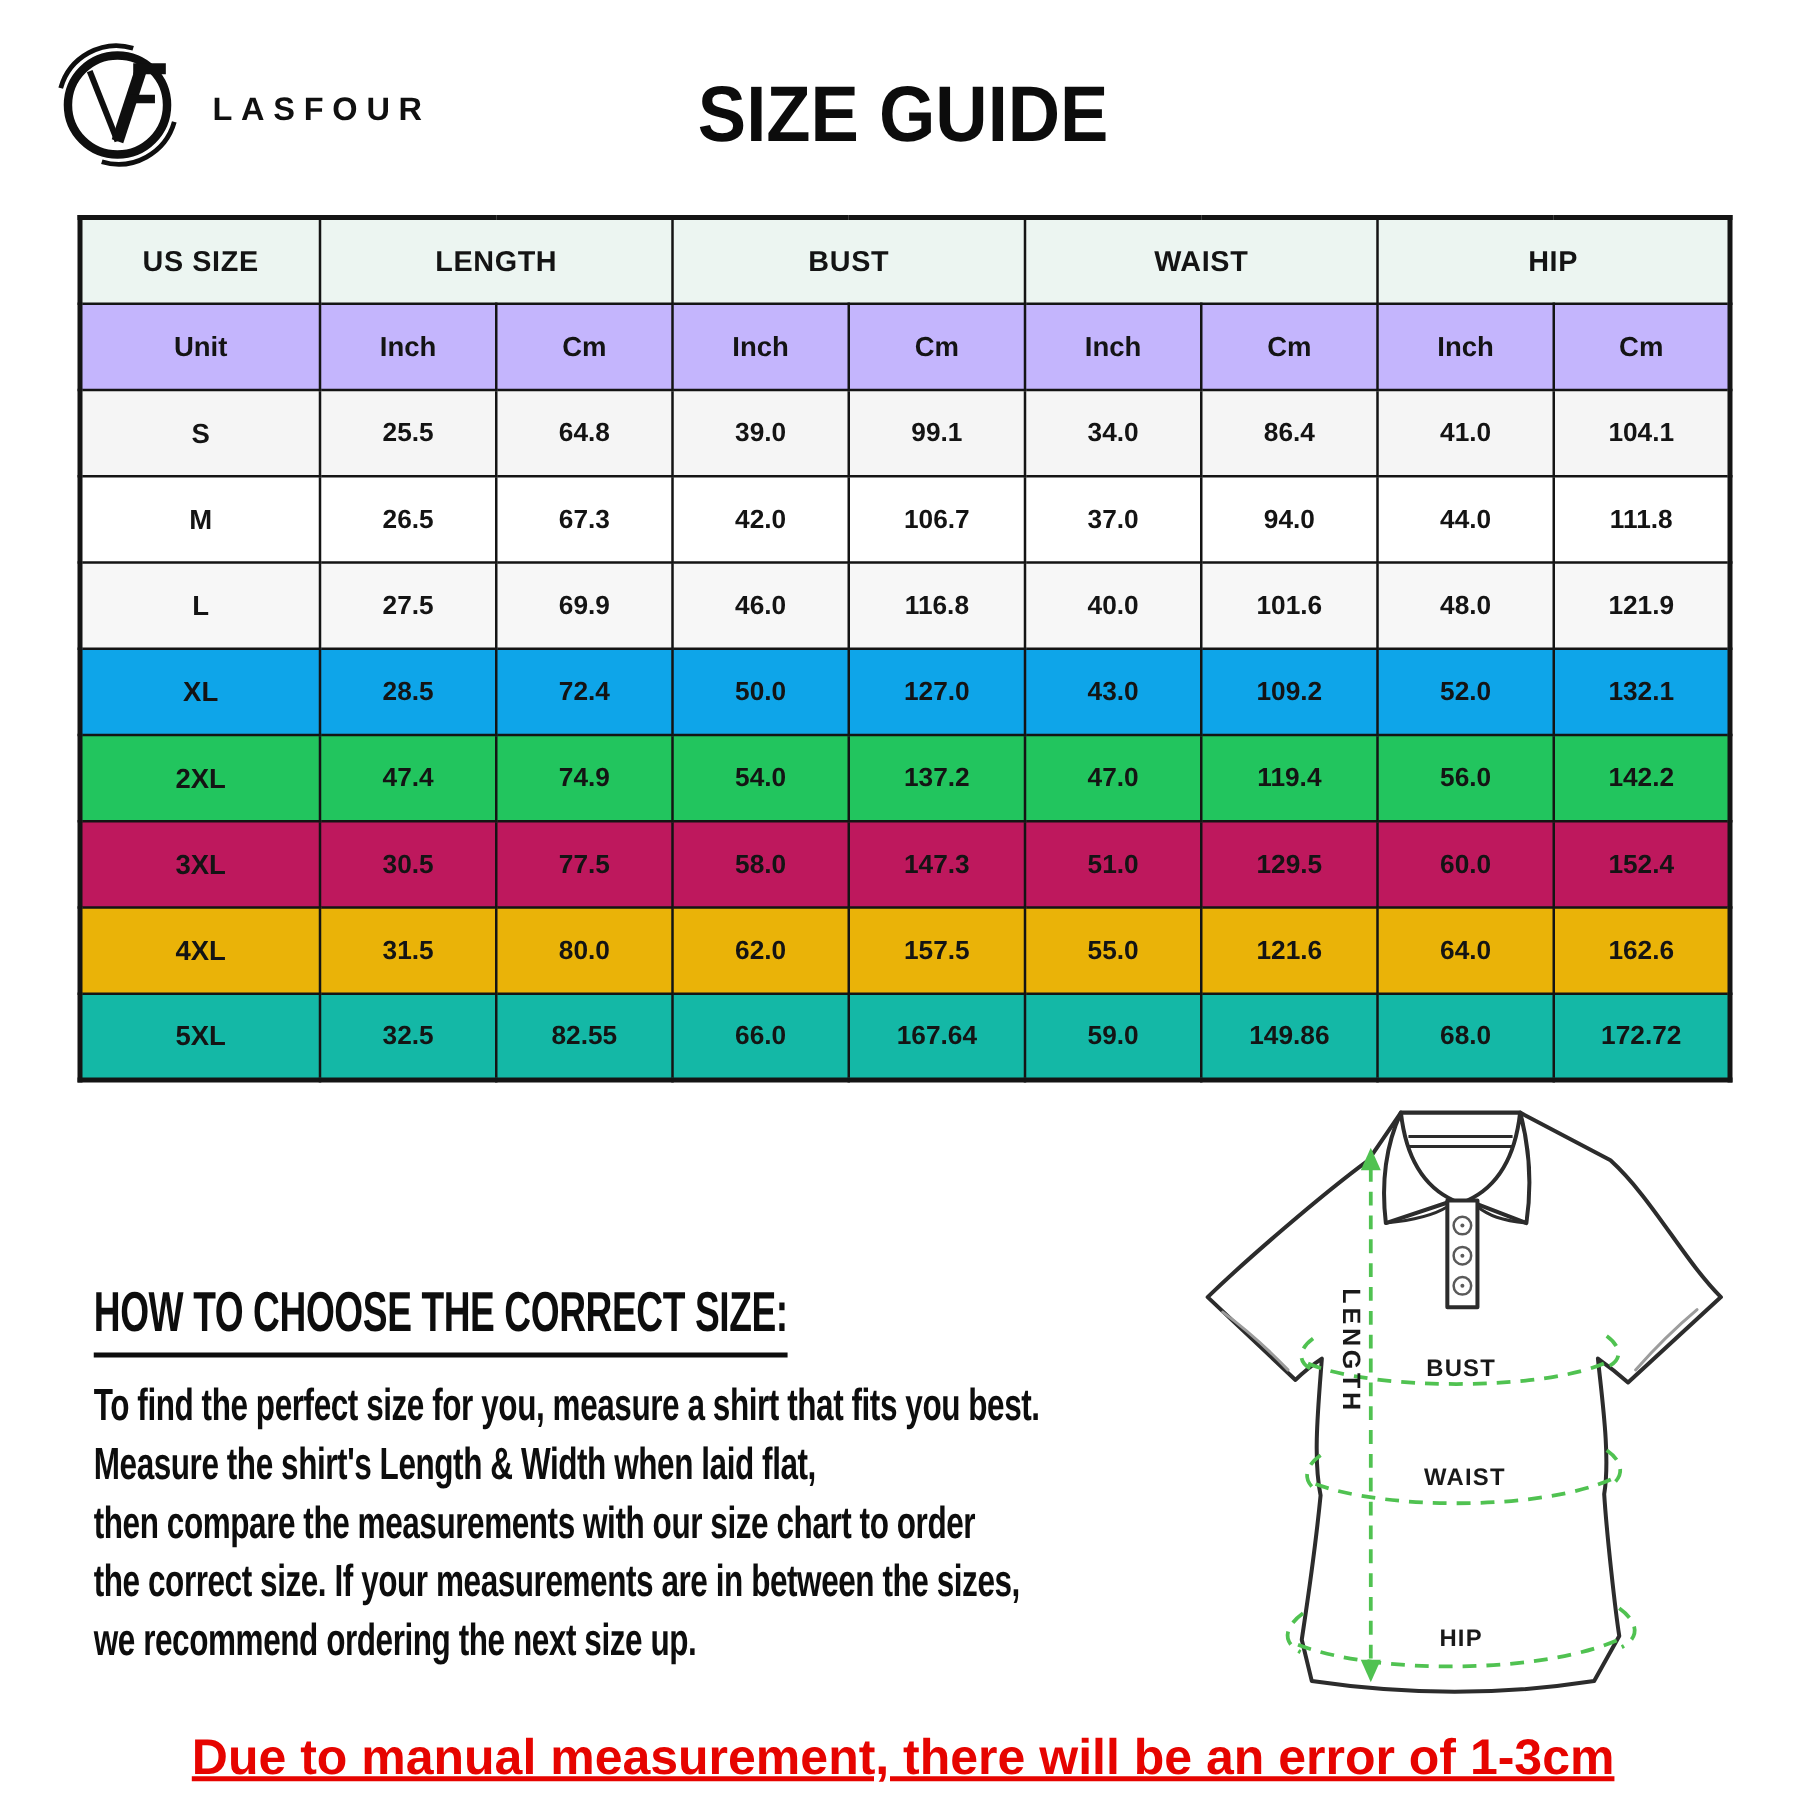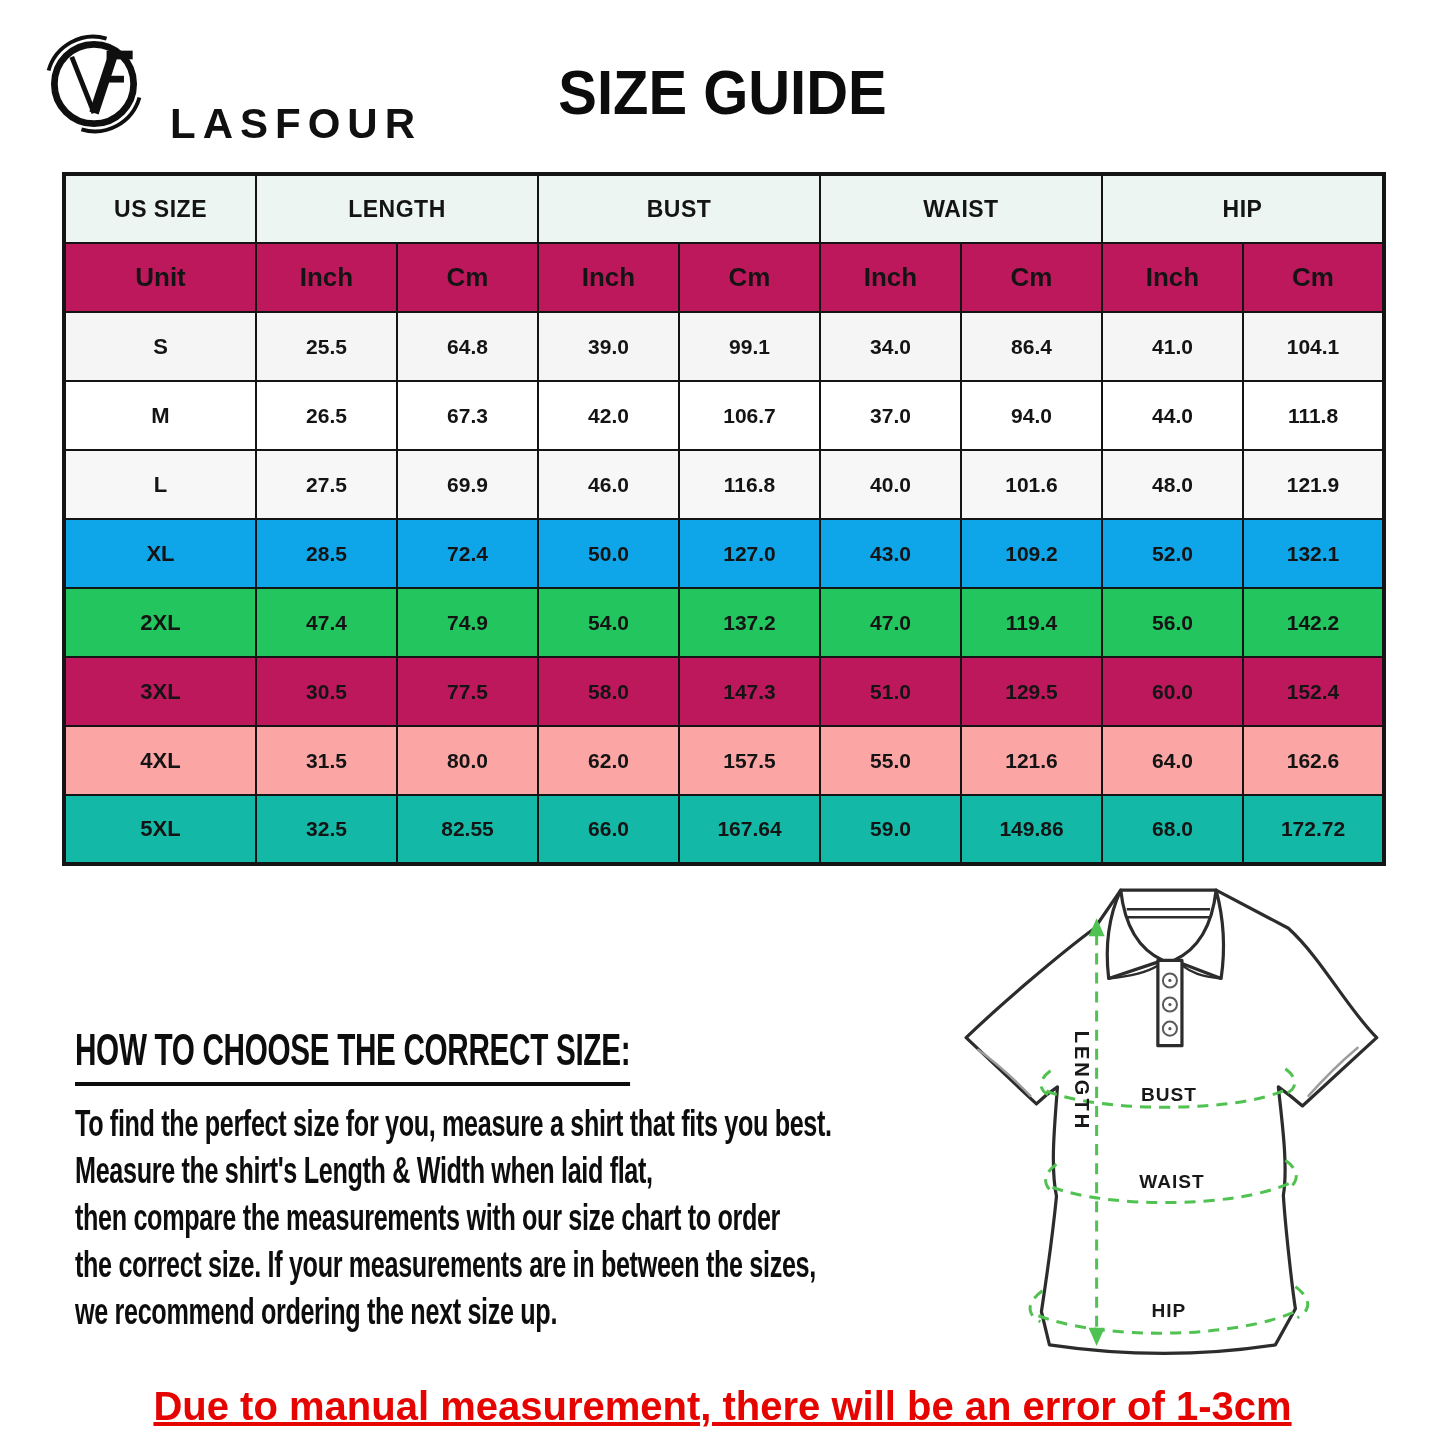--- a/index.html
+++ b/index.html
@@ -11,22 +11,22 @@
     color:#111;
     overflow:hidden;
   }
   
   .logo {
     position:absolute; left:36px; top:26px;
     width:116px; height:116px;
   }
   .brand {
     position:absolute; left:170px; top:72px;
-    font-size:42px; font-weight:700; letter-spacing:7px;
-    color:#101010; white-space:nowrap;margin-top:28px;
+    font-size:26px; font-weight:700; letter-spacing:7px;
+    color:#101010; white-space:nowrap;
   }
   .title {
     position:absolute; left:0; top:56px; width:100%;
     text-align:center;
     font-size:63px; font-weight:800; letter-spacing:0px;
     transform:scaleX(.92); transform-origin:50% 50%;
     color:#0c0c0c; white-space:nowrap;
   }
   
   .size-table {
@@ -36,21 +36,21 @@
     padding-left:20px;
   }
   .size-table col.c-size { width:192px; }
   .size-table th, .size-table td {
     border:2.5px solid #141414;
     height:69px; padding:0;
     text-align:center; vertical-align:middle;
     font-weight:700; color:#141414;
   }
   .size-table thead tr:first-child th { font-size:23px; letter-spacing:.5px; }
-  .size-table thead tr:last-child th  { font-size:26px; background:#be185d; }
+  .size-table thead tr:last-child th  { font-size:22px; background:#c4b5fd; }
   .size-table td { font-size:21px; }
   .size-table td:first-child { font-size:22px; }
   
   .howto { position:absolute; left:75px; top:1024px; width:1000px; }
   .howto-heading {
     display:inline-block;
     font-size:45px; font-weight:800; letter-spacing:-0.5px;
     transform:scaleX(.66); transform-origin:0 50%;
     border-bottom:4px solid #0d0d0d; padding-bottom:6px;
     white-space:nowrap; color:#0d0d0d;
@@ -186,21 +186,21 @@
           <td>3XL</td>
           <td>30.5</td>
           <td>77.5</td>
           <td>58.0</td>
           <td>147.3</td>
           <td>51.0</td>
           <td>129.5</td>
           <td>60.0</td>
           <td>152.4</td>
         </tr>
-        <tr style="background: #fca5a5;">
+        <tr style="background: #eab308;">
           <td>4XL</td>
           <td>31.5</td>
           <td>80.0</td>
           <td>62.0</td>
           <td>157.5</td>
           <td>55.0</td>
           <td>121.6</td>
           <td>64.0</td>
           <td>162.6</td>
         </tr>

